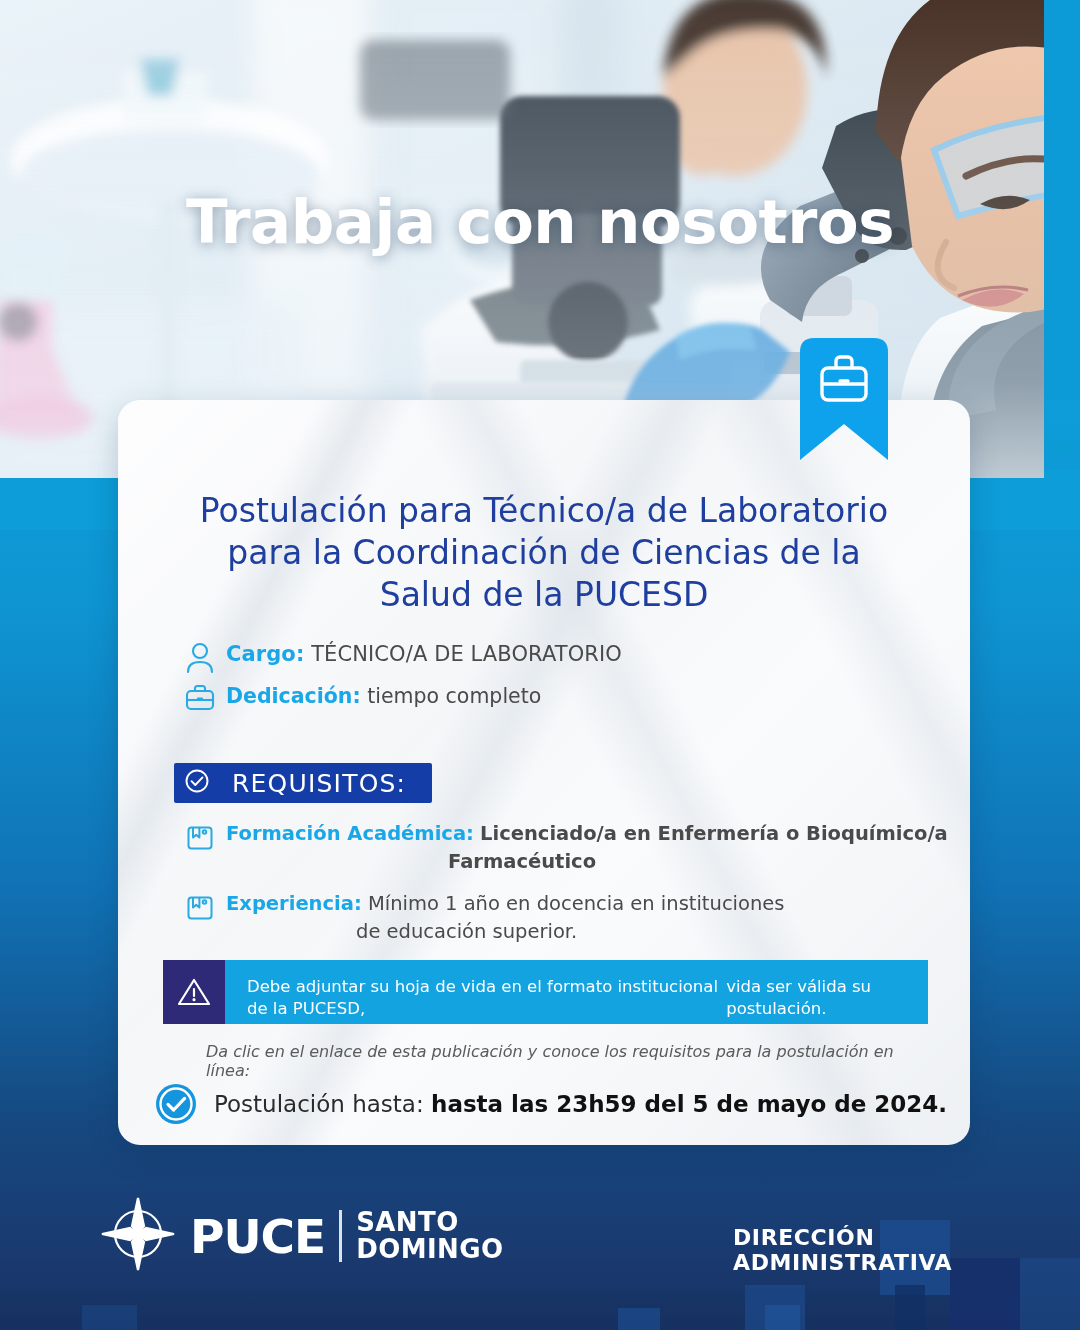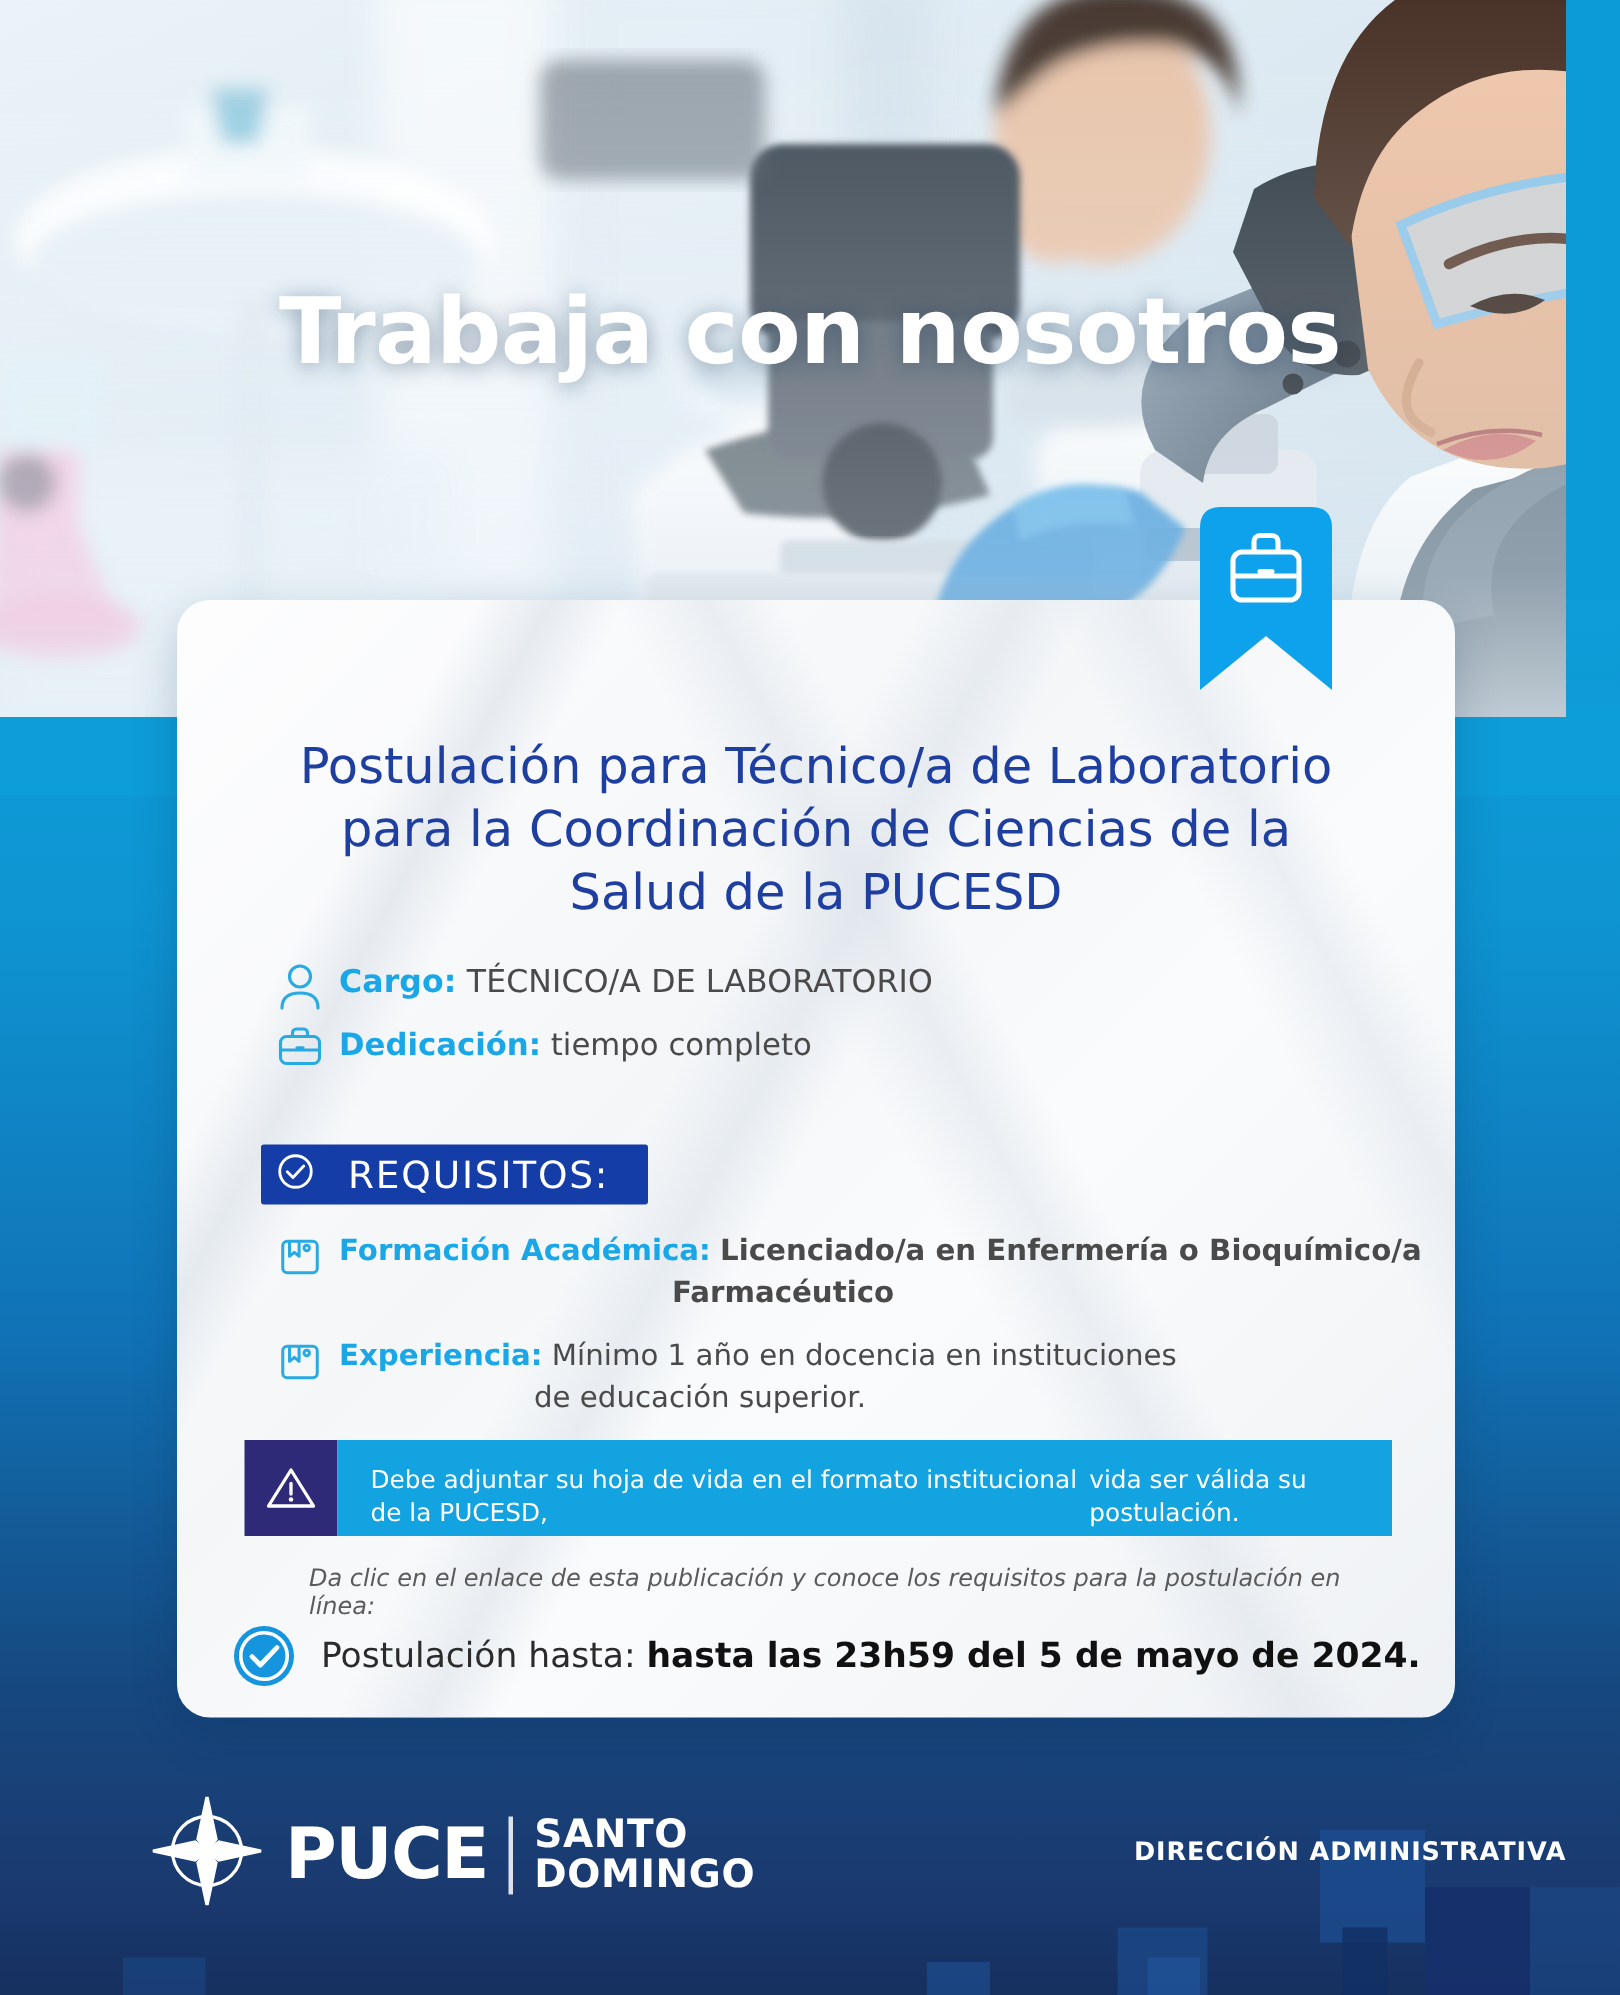--- a/index.html
+++ b/index.html
@@ -145,23 +145,22 @@
   .footer-logo{ position:absolute; left:100px; top:1196px; display:flex; align-items:center; }
   .puce-word{
     color:#fff; font-size:47px; font-weight:bold; letter-spacing:-1px;
     margin-left:14px; font-family:"DejaVu Sans", sans-serif;
   }
   .divider-bar{ width:3px; height:52px; background:#ffffff; opacity:.85; margin:0 14px; }
   .sd{ color:#fff; font-size:26px; font-weight:bold; line-height:27px; letter-spacing:.4px;
        font-family:"DejaVu Sans", sans-serif;}
   .dir-admin{
     position:absolute; left:733px; top:1225px;
-    color:#fff; font-size:17px; font-weight:bold; letter-spacing:.6px;
+    color:#fff; font-size:22px; font-weight:bold; letter-spacing:.6px;
     font-family:"DejaVu Sans", sans-serif;
-    margin-left:23px;
   }
 </style>
 </head>
 <body>
 
 <div class="bg-gradient"></div>
 <div class="bg-top-band"></div>
 
 <div class="sq a"></div>
 <div class="sq b"></div>

